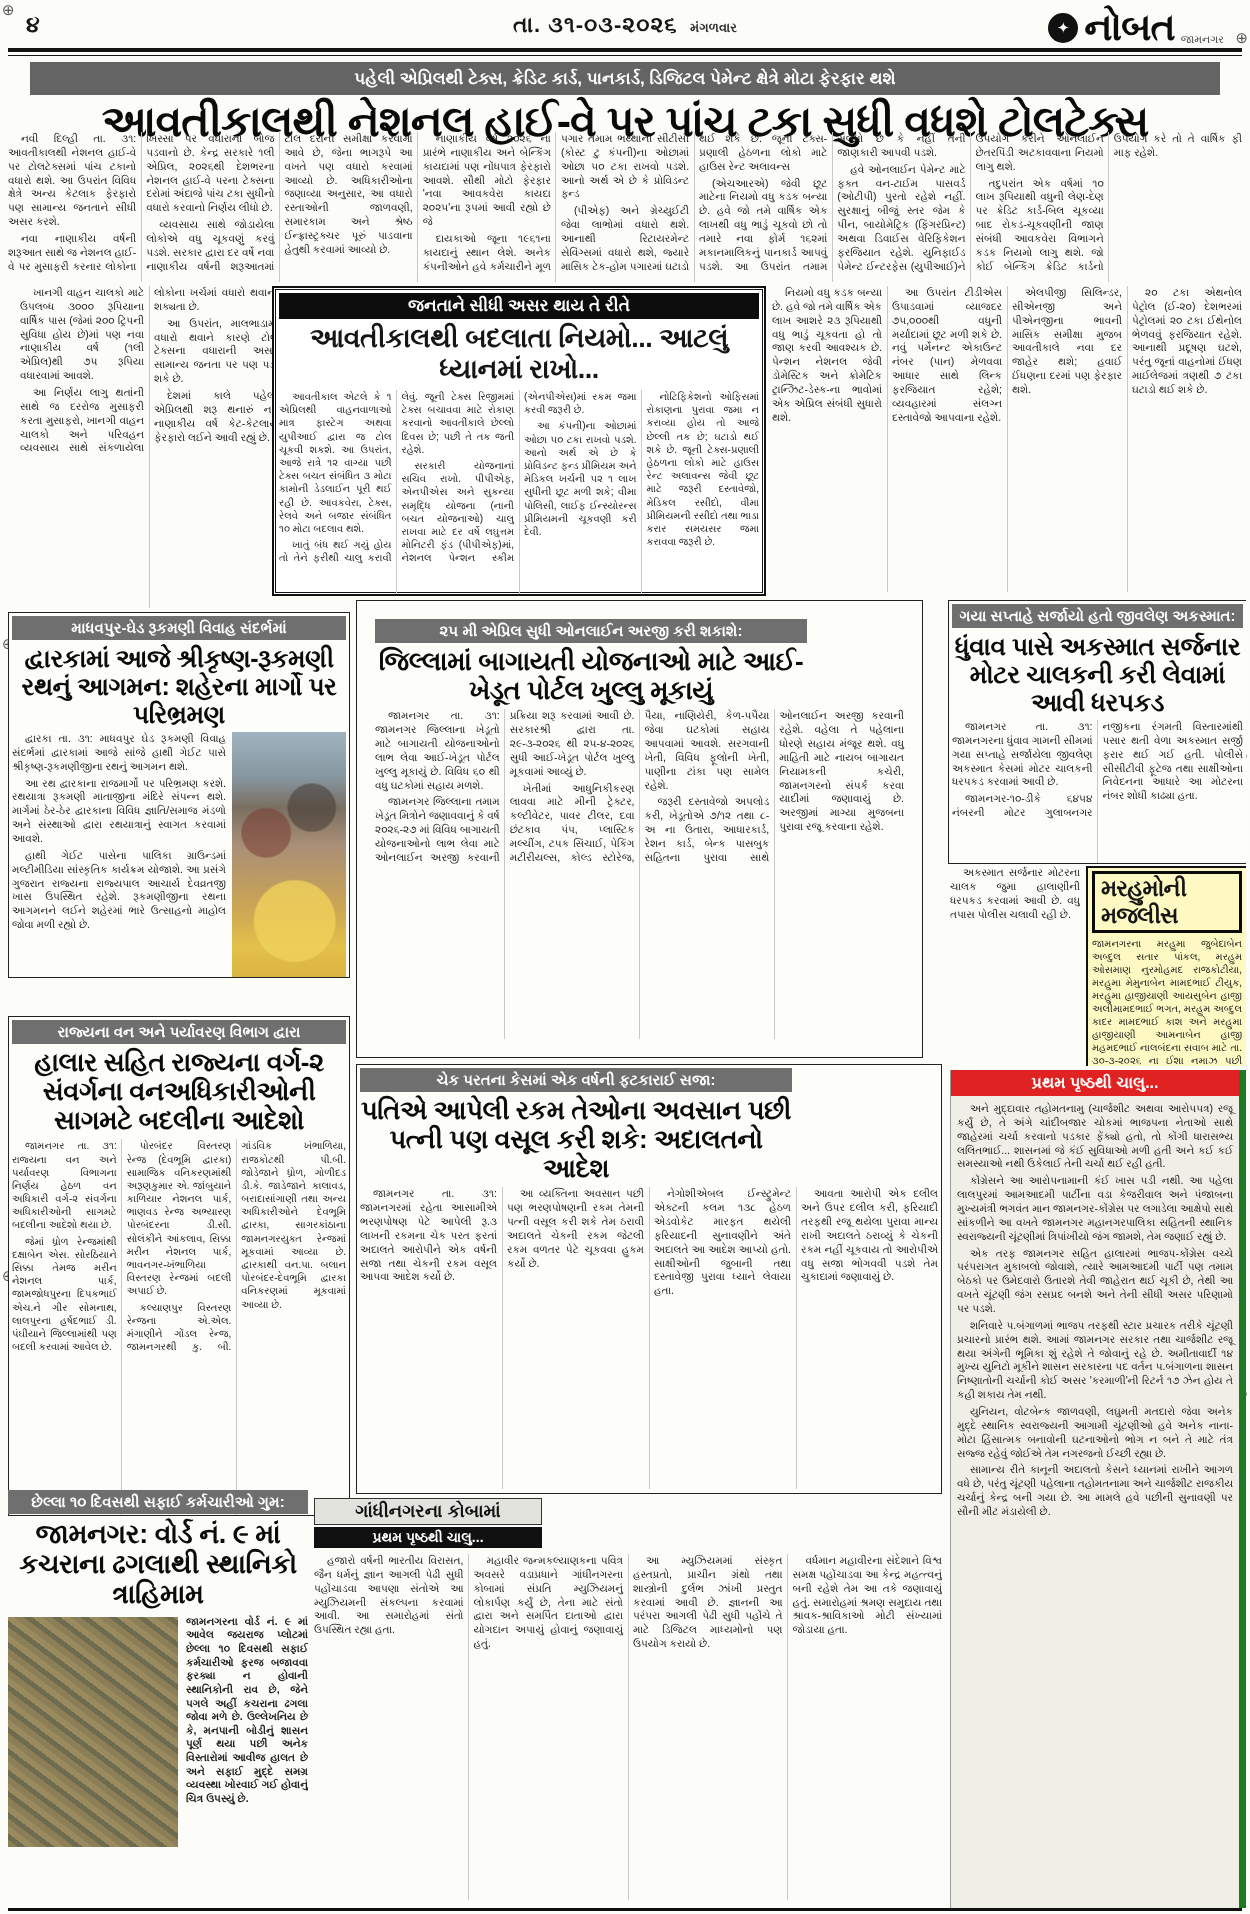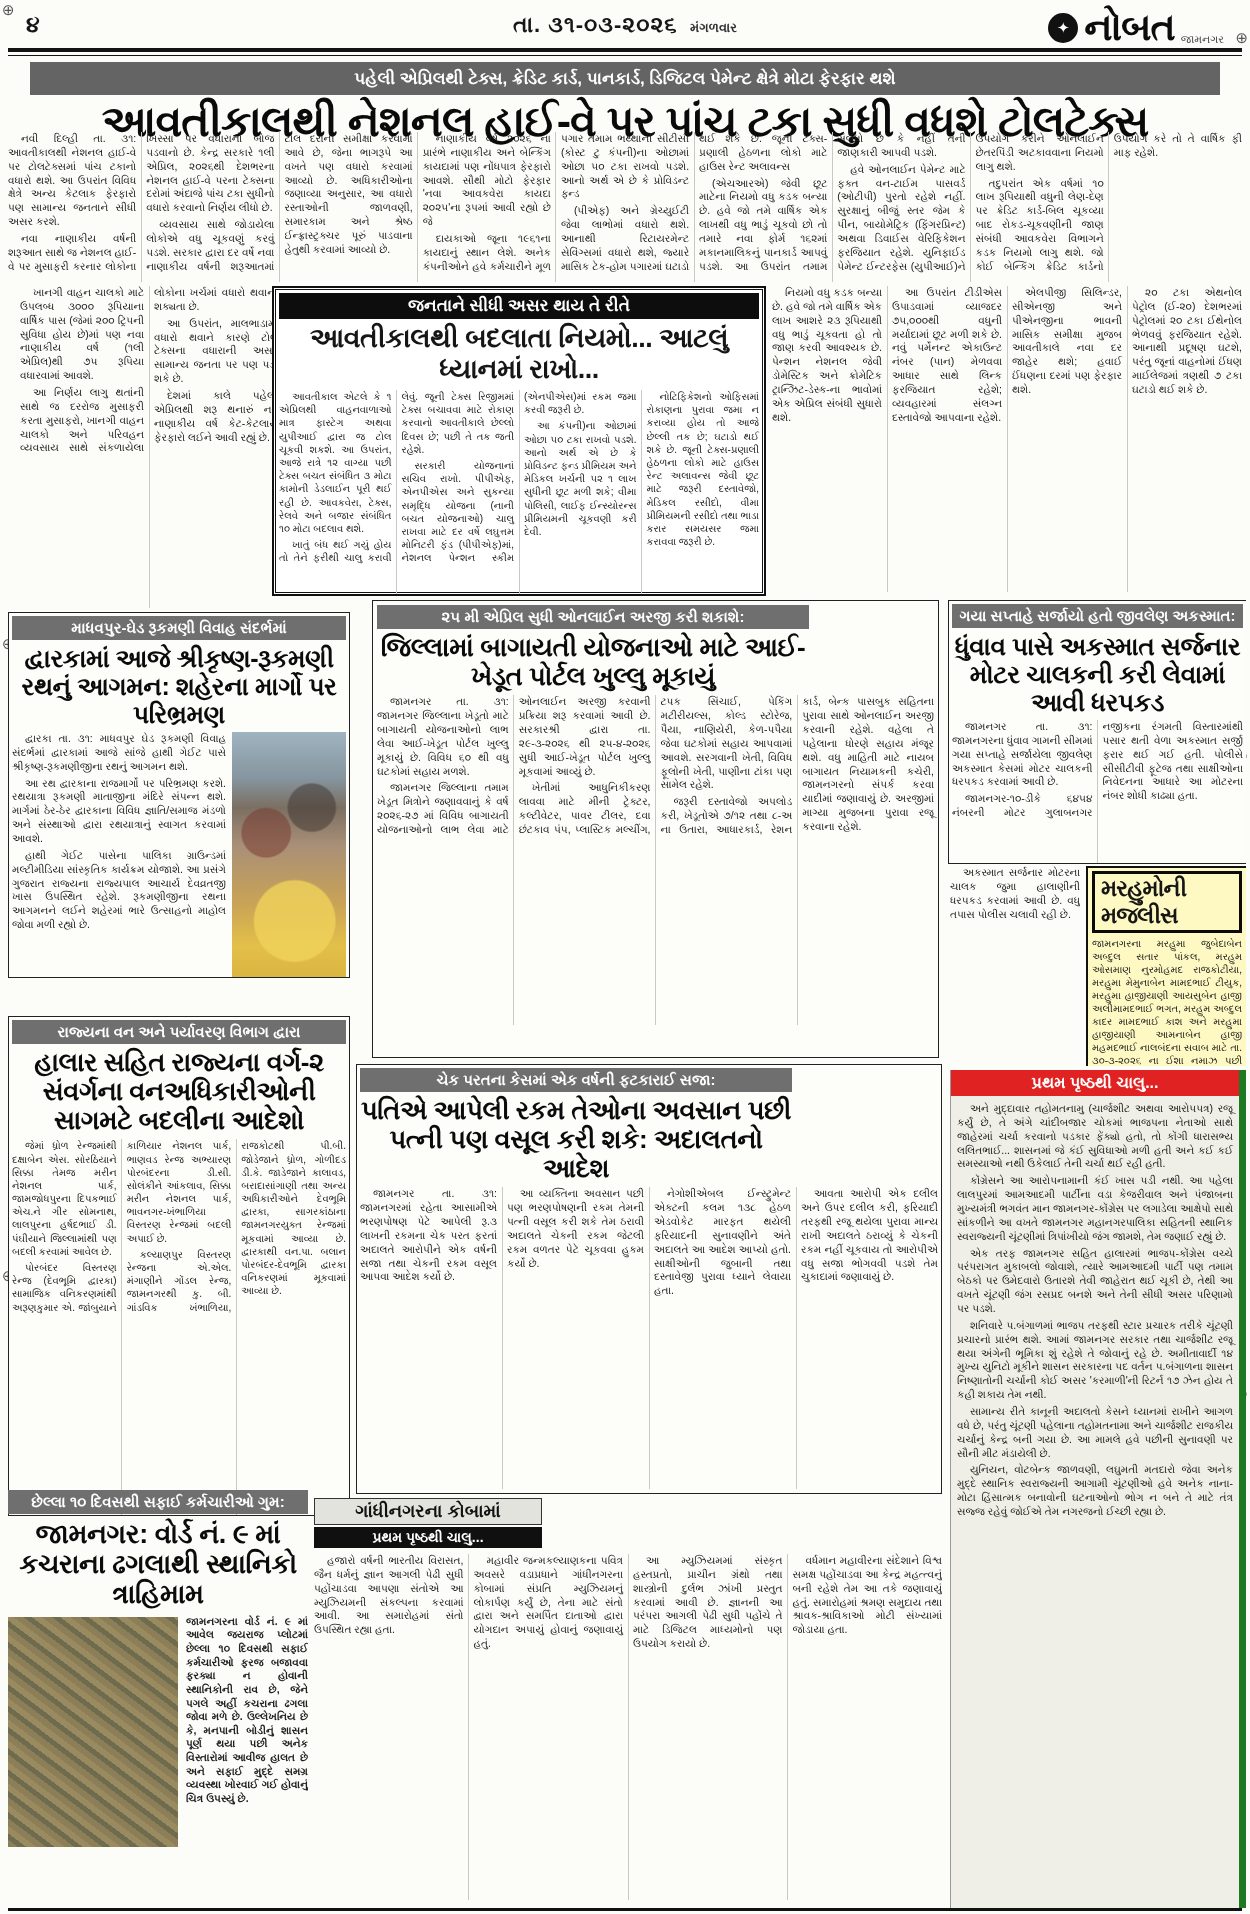--- a/index.html
+++ b/index.html
@@ -145,21 +145,21 @@
     <div style="display:flex;gap:6px;">
       <div class="cols" style="flex:1;column-count:1;height:252px;">
           <p class="para">દ્વારકા તા. ૩૧: માધવપુર ઘેડ રૂકમણી વિવાહ સંદર્ભમાં દ્વારકામાં આજે સાંજે હાથી ગેઈટ પાસે શ્રીકૃષ્ણ-રૂકમણીજીના રથનું આગમન થશે.</p>
           <p class="para">આ રથ દ્વારકાના રાજમાર્ગો પર પરિભ્રમણ કરશે. રથયાત્રા રૂકમણી માતાજીના મંદિરે સંપન્ન થશે. માર્ગમાં ઠેર-ઠેર દ્વારકાના વિવિધ જ્ઞાતિ/સમાજ મંડળો અને સંસ્થાઓ દ્વારા રથયાત્રાનું સ્વાગત કરવામાં આવશે.</p>
           <p class="para">હાથી ગેઈટ પાસેના પાલિકા ગ્રાઉન્ડમાં મલ્ટીમીડિયા સાંસ્કૃતિક કાર્યક્રમ યોજાશે. આ પ્રસંગે ગુજરાત રાજ્યના રાજ્યપાલ આચાર્ય દેવવ્રતજી ખાસ ઉપસ્થિત રહેશે. રૂકમણીજીના રથના આગમનને લઈને શહેરમાં ભારે ઉત્સાહનો માહોલ જોવા મળી રહ્યો છે.</p>
         </div>
       <div class="photo dwarka" style="width:114px;height:252px;"></div>
     </div>
   </div>
 
-  <div class="abs abox" style="left:356px;top:600px;width:567px;height:458px;padding:4px;margin-left:16px;">
+  <div class="abs abox" style="left:356px;top:600px;width:567px;height:458px;padding:18px;">
     <div style="width:432px;margin:0;">
       <div class="akicker">૨૫ મી એપ્રિલ સુધી ઓનલાઈન અરજી કરી શકાશે:</div>
       <div class="ahead" style="font-size:26px;margin:4px 0;">જિલ્લામાં બાગાયતી યોજનાઓ માટે આઈ-ખેડૂત પોર્ટલ ખુલ્લુ મૂકાયું</div>
     </div>
     <div class="cols" style="column-count:4;height:330px;">
         <p class="para">જામનગર તા. ૩૧: જામનગર જિલ્લાના ખેડૂતો માટે બાગાયતી યોજનાઓનો લાભ લેવા આઈ-ખેડૂત પોર્ટલ ખુલ્લુ મૂકાયું છે. વિવિધ ૬૦ થી વધુ ઘટકોમાં સહાય મળશે.</p>
         <p class="para">જામનગર જિલ્લાના તમામ ખેડૂત મિત્રોને જણાવવાનું કે વર્ષ ૨૦૨૬-૨૭ માં વિવિધ બાગાયતી યોજનાઓનો લાભ લેવા માટે ઓનલાઈન અરજી કરવાની પ્રક્રિયા શરૂ કરવામાં આવી છે. સરકારશ્રી દ્વારા તા. ૨૯-૩-૨૦૨૬ થી ૨૫-૪-૨૦૨૬ સુધી આઈ-ખેડૂત પોર્ટલ ખુલ્લુ મૂકવામાં આવ્યું છે.</p>
         <p class="para">ખેતીમાં આધુનિકીકરણ લાવવા માટે મીની ટ્રેક્ટર, કલ્ટીવેટર, પાવર ટીલર, દવા છંટકાવ પંપ, પ્લાસ્ટિક મલ્ચીંગ, ટપક સિંચાઈ, પેકિંગ મટીરીયલ્સ, કોલ્ડ સ્ટોરેજ, પૈયા, નાણિયેરી, કેળ-પપૈયા જેવા ઘટકોમાં સહાય આપવામાં આવશે. સરગવાની ખેતી, વિવિધ ફૂલોની ખેતી, પાણીના ટાંકા પણ સામેલ રહેશે.</p>
         <p class="para">જરૂરી દસ્તાવેજો અપલોડ કરી, ખેડૂતોએ ૭/૧૨ તથા ૮-અ ના ઉતારા, આધારકાર્ડ, રેશન કાર્ડ, બેન્ક પાસબુક સહિતના પુરાવા સાથે ઓનલાઈન અરજી કરવાની રહેશે. વહેલા તે પહેલાના ધોરણે સહાય મંજૂર થશે. વધુ માહિતી માટે નાયબ બાગાયત નિયામકની કચેરી, જામનગરનો સંપર્ક કરવા યાદીમાં જણાવાયું છે. અરજીમાં માગ્યા મુજબના પુરાવા રજૂ કરવાના રહેશે.</p>
       </div>
@@ -180,20 +180,21 @@
 
   <div class="abs majlis" style="left:1086px;top:866px;width:160px;height:200px;">
     <span class="majlis-title">મરહુમોની મજલીસ</span>
     <div class="majlis-body">જામનગરના મરહુમા જુબેદાબેન અબ્દુલ સતાર પાંકલ, મરહુમ ઓસમાણ નુરમોહમદ રાજકોટીયા, મરહુમા મેમુનાબેન મામદભાઈ ટીયુક, મરહુમા હાજીયાણી આયસુબેન હાજી અલીમામદભાઈ ભગત, મરહુમ અબ્દુલ કાદર મામદભાઈ કાશ અને મરહુમા હાજીયાણી આમનાબેન હાજી મહમદભાઈ નાલબંદના સવાબ માટે તા. ૩૦-૩-૨૦૨૬ ના ઈશા નમાઝ પછી મજલીસ નવી નુરી મસ્જિદ, ફરાસાવાડ, જામનગરમાં રાખેલ છે. જેમાં જુમ્મા મસ્જિદના પેશ ઈમામ મૌલાના સુલેમાન બરકાતી નુરી તકરીર ફરમાવશે.</div>
   </div>
 
   <div class="abs abox" style="left:8px;top:1016px;width:342px;height:500px;padding:3px;">
     <div class="akicker">રાજ્યના વન અને પર્યાવરણ વિભાગ દ્વારા</div>
     <div class="ahead" style="font-size:26px;margin:4px 0;">હાલાર સહિત રાજ્યના વર્ગ-૨ સંવર્ગના વનઅધિકારીઓની સાગમટે બદલીના આદેશો</div>
     <div class="cols" style="column-count:3;height:388px;font-size:10px;">
+        <p class="para">જામનગર તા. ૩૧: રાજ્યના વન અને પર્યાવરણ વિભાગના નિર્ણય હેઠળ વન અધિકારી વર્ગ-૨ સંવર્ગના અધિકારીઓની સાગમટે બદલીના આદેશો થયા છે.</p>
         <p class="para">જેમાં ધ્રોળ રેન્જમાંથી દક્ષાબેન એસ. સોરઠિયાને સિક્કા તેમજ મરીન નેશનલ પાર્ક, જામજોધપુરના દિપકભાઈ એચ.ને ગીર સોમનાથ, લાલપુરના હર્ષદભાઈ ડી. પંઘીયાને જિલ્લામાંથી પણ બદલી કરવામાં આવેલ છે.</p>
         <p class="para">પોરબંદર વિસ્તરણ રેન્જ (દેવભૂમિ દ્વારકા) સામાજિક વનિકરણમાંથી અરૂણકુમાર એ. જાંબુયાને કાળિયાર નેશનલ પાર્ક, ભાણવડ રેન્જ અભ્યારણ પોરબંદરના ડી.સી. સોલંકીને આંકલાવ, સિક્કા મરીન નેશનલ પાર્ક, ભાવનગર-ખંભાળિયા વિસ્તરણ રેન્જમાં બદલી અપાઈ છે.</p>
         <p class="para">કલ્યાણપુર વિસ્તરણ રેન્જના એ.એલ. મંગાણીને ગોંડલ રેન્જ, જામનગરથી કુ. બી. ગાંડવિક ખંભાળિયા, રાજકોટથી પી.બી. જોડેજાને ધ્રોળ, ગોળીદડ ડી.કે. જાડેજાને કાલાવડ, બરાદાસાંગાણી તથા અન્ય અધિકારીઓને દેવભૂમિ દ્વારકા, સાગરકાંઠાના જામનગરયુક્ત રેન્જમાં મૂકવામાં આવ્યા છે. દ્વારકાથી વન.પા. બલાન પોરબંદર-દેવભૂમિ દ્વારકા વનિકરણમાં મૂકવામાં આવ્યા છે.</p>
       </div>
   </div>
 
   <div class="abs abox" style="left:356px;top:1064px;width:586px;height:430px;padding:3px;">
     <div style="width:432px;">
       <div class="akicker">ચેક પરતના કેસમાં એક વર્ષની ફટકારાઈ સજા:</div>
       <div class="ahead" style="font-size:26px;margin:4px 0;">પતિએ આપેલી રકમ તેઓના અવસાન પછી પત્ની પણ વસૂલ કરી શકે: અદાલતનો આદેશ</div>
@@ -206,22 +207,22 @@
       </div>
   </div>
 
   <div class="abs greenbox" style="left:950px;top:1070px;width:296px;height:838px;">
     <div class="redbar">પ્રથમ પૃષ્ઠથી ચાલુ...</div>
     <div class="cols" style="column-count:1;height:778px;column-rule:none;">
         <p class="para">અને મુદ્દાવાર તહોમતનામુ (ચાર્જશીટ અથવા આરોપપત્ર) રજૂ કર્યું છે, તે અંગે ચાંદીબજાર ચોકમાં ભાજપના નેતાઓ સાથે જાહેરમાં ચર્ચા કરવાનો પડકાર ફેંક્યો હતો, તો કોંગી ધારાસભ્ય લલિતભાઈ... શાસનમાં જે કંઈ સુવિધાઓ મળી હતી અને કઈ કઈ સમસ્યાઓ નથી ઉકેલાઈ તેની ચર્ચા થઈ રહી હતી.</p>
         <p class="para">કોંગ્રેસને આ આરોપનામાની કંઈ ખાસ પડી નથી. આ પહેલા લાલપુરમાં આમઆદમી પાર્ટીના વડા કેજરીવાલ અને પંજાબના મુખ્યમંત્રી ભગવંત માન જામનગર-કોંગ્રેસ પર લગાડેલા આક્ષેપો સાથે સાંકળીને આ વખતે જામનગર મહાનગરપાલિકા સહિતની સ્થાનિક સ્વરાજ્યની ચૂંટણીમાં ત્રિપાંખીયો જંગ જામશે, તેમ જણાઈ રહ્યું છે.</p>
         <p class="para">એક તરફ જામનગર સહિત હાલારમાં ભાજપ-કોંગ્રેસ વચ્ચે પરંપરાગત મુકાબલો જોવાશે, ત્યારે આમઆદમી પાર્ટી પણ તમામ બેઠકો પર ઉમેદવારો ઉતારશે તેવી જાહેરાત થઈ ચૂકી છે, તેથી આ વખતે ચૂંટણી જંગ રસપ્રદ બનશે અને તેની સીધી અસર પરિણામો પર પડશે.</p>
         <p class="para">શનિવારે પ.બંગાળમાં ભાજપ તરફથી સ્ટાર પ્રચારક તરીકે ચૂંટણી પ્રચારનો પ્રારંભ થશે. આમાં જામનગર સરકાર તથા ચાર્જશીટ રજૂ થયા અંગેની ભૂમિકા શું રહેશે તે જોવાનું રહે છે. અમીતાવાર્દી ૧૪ મુખ્ય યુનિટો મૂકીને શાસન સરકારના પદ વર્તન પ.બંગાળના શાસન નિષ્ણાતોની ચર્ચાની કોઈ અસર 'કરમાળી'ની રિટર્ન ૧૭ ઝેન હોય તે કહી શકાય તેમ નથી.</p>
+        <p class="para">યુનિયન, વોટબેન્ક જાળવણી, લઘુમતી મતદારો જેવા અનેક મુદ્દે સ્થાનિક સ્વરાજ્યની આગામી ચૂંટણીઓ હવે અનેક નાના-મોટા હિંસાત્મક બનાવોની ઘટનાઓનો ભોગ ન બને તે માટે તંત્ર સજ્જ રહેવું જોઈએ તેમ નગરજનો ઈચ્છી રહ્યા છે.</p>
         <p class="para">સામાન્ય રીતે કાનૂની અદાલતો કેસને ધ્યાનમાં રાખીને આગળ વધે છે, પરંતુ ચૂંટણી પહેલાના તહોમતનામા અને ચાર્જશીટ રાજકીય ચર્ચાનું કેન્દ્ર બની ગયા છે. આ મામલે હવે પછીની સુનાવણી પર સૌની મીટ મંડાયેલી છે.</p>
-        <p class="para">યુનિયન, વોટબેન્ક જાળવણી, લઘુમતી મતદારો જેવા અનેક મુદ્દે સ્થાનિક સ્વરાજ્યની આગામી ચૂંટણીઓ હવે અનેક નાના-મોટા હિંસાત્મક બનાવોની ઘટનાઓનો ભોગ ન બને તે માટે તંત્ર સજ્જ રહેવું જોઈએ તેમ નગરજનો ઈચ્છી રહ્યા છે.</p>
       </div>
   </div>
 
   <div class="abs" style="left:8px;top:1490px;width:300px;height:418px;">
     <div class="akicker">છેલ્લા ૧૦ દિવસથી સફાઈ કર્મચારીઓ ગુમ:</div>
     <div class="ahead" style="font-size:27px;margin:5px 0;">જામનગર: વોર્ડ નં. ૯ માં કચરાના ઢગલાથી સ્થાનિકો ત્રાહિમામ</div>
     <div class="photo garbage" style="float:left;width:170px;height:230px;margin:2px 8px 4px 0;"></div>
     <div class="caption">જામનગરના વોર્ડ નં. ૯ માં આવેલ જયરાજ પ્લોટમાં છેલ્લા ૧૦ દિવસથી સફાઈ કર્મચારીઓ ફરજ બજાવવા ફરક્યા ન હોવાની સ્થાનિકોની રાવ છે, જેને પગલે અહીં કચરાના ઢગલા જોવા મળે છે. ઉલ્લેખનિય છે કે, મનપાની બોડીનું શાસન પૂર્ણ થયા પછી અનેક વિસ્તારોમાં આવીજ હાલત છે અને સફાઈ મુદ્દે સમગ્ર વ્યવસ્થા ખોરવાઈ ગઈ હોવાનું ચિત્ર ઉપસ્યું છે.</div>
   </div>
 

